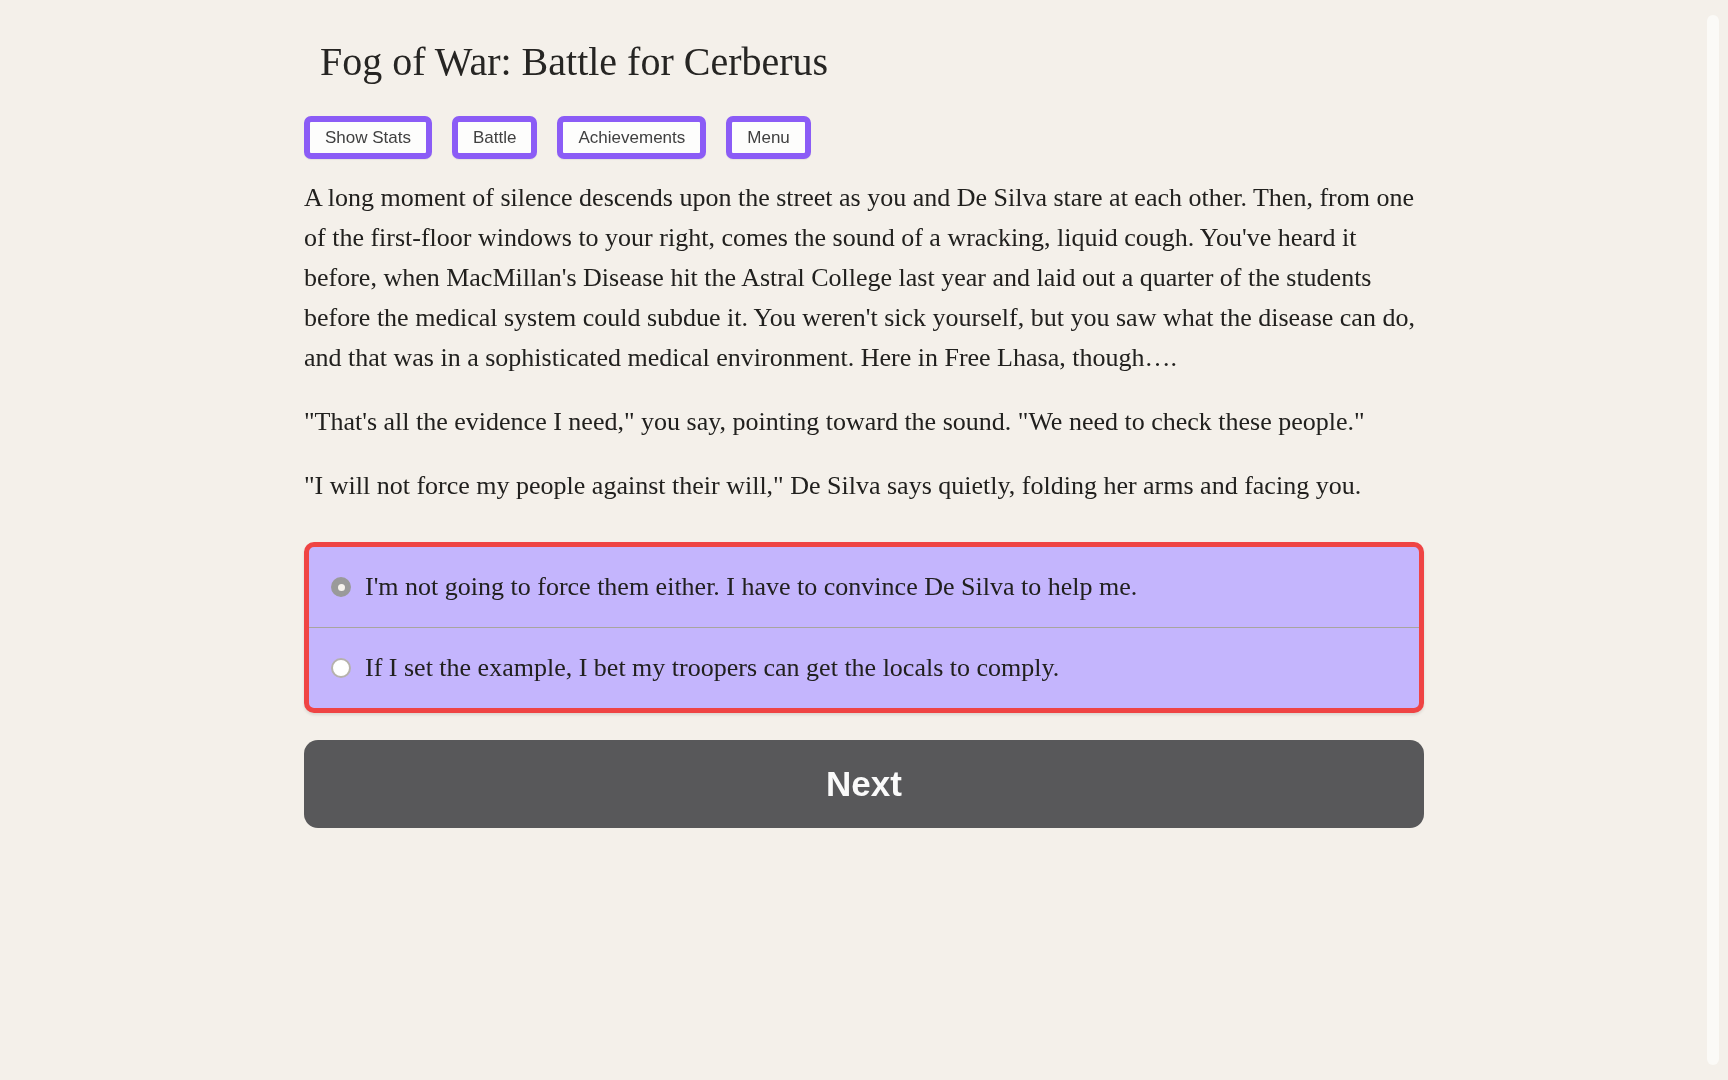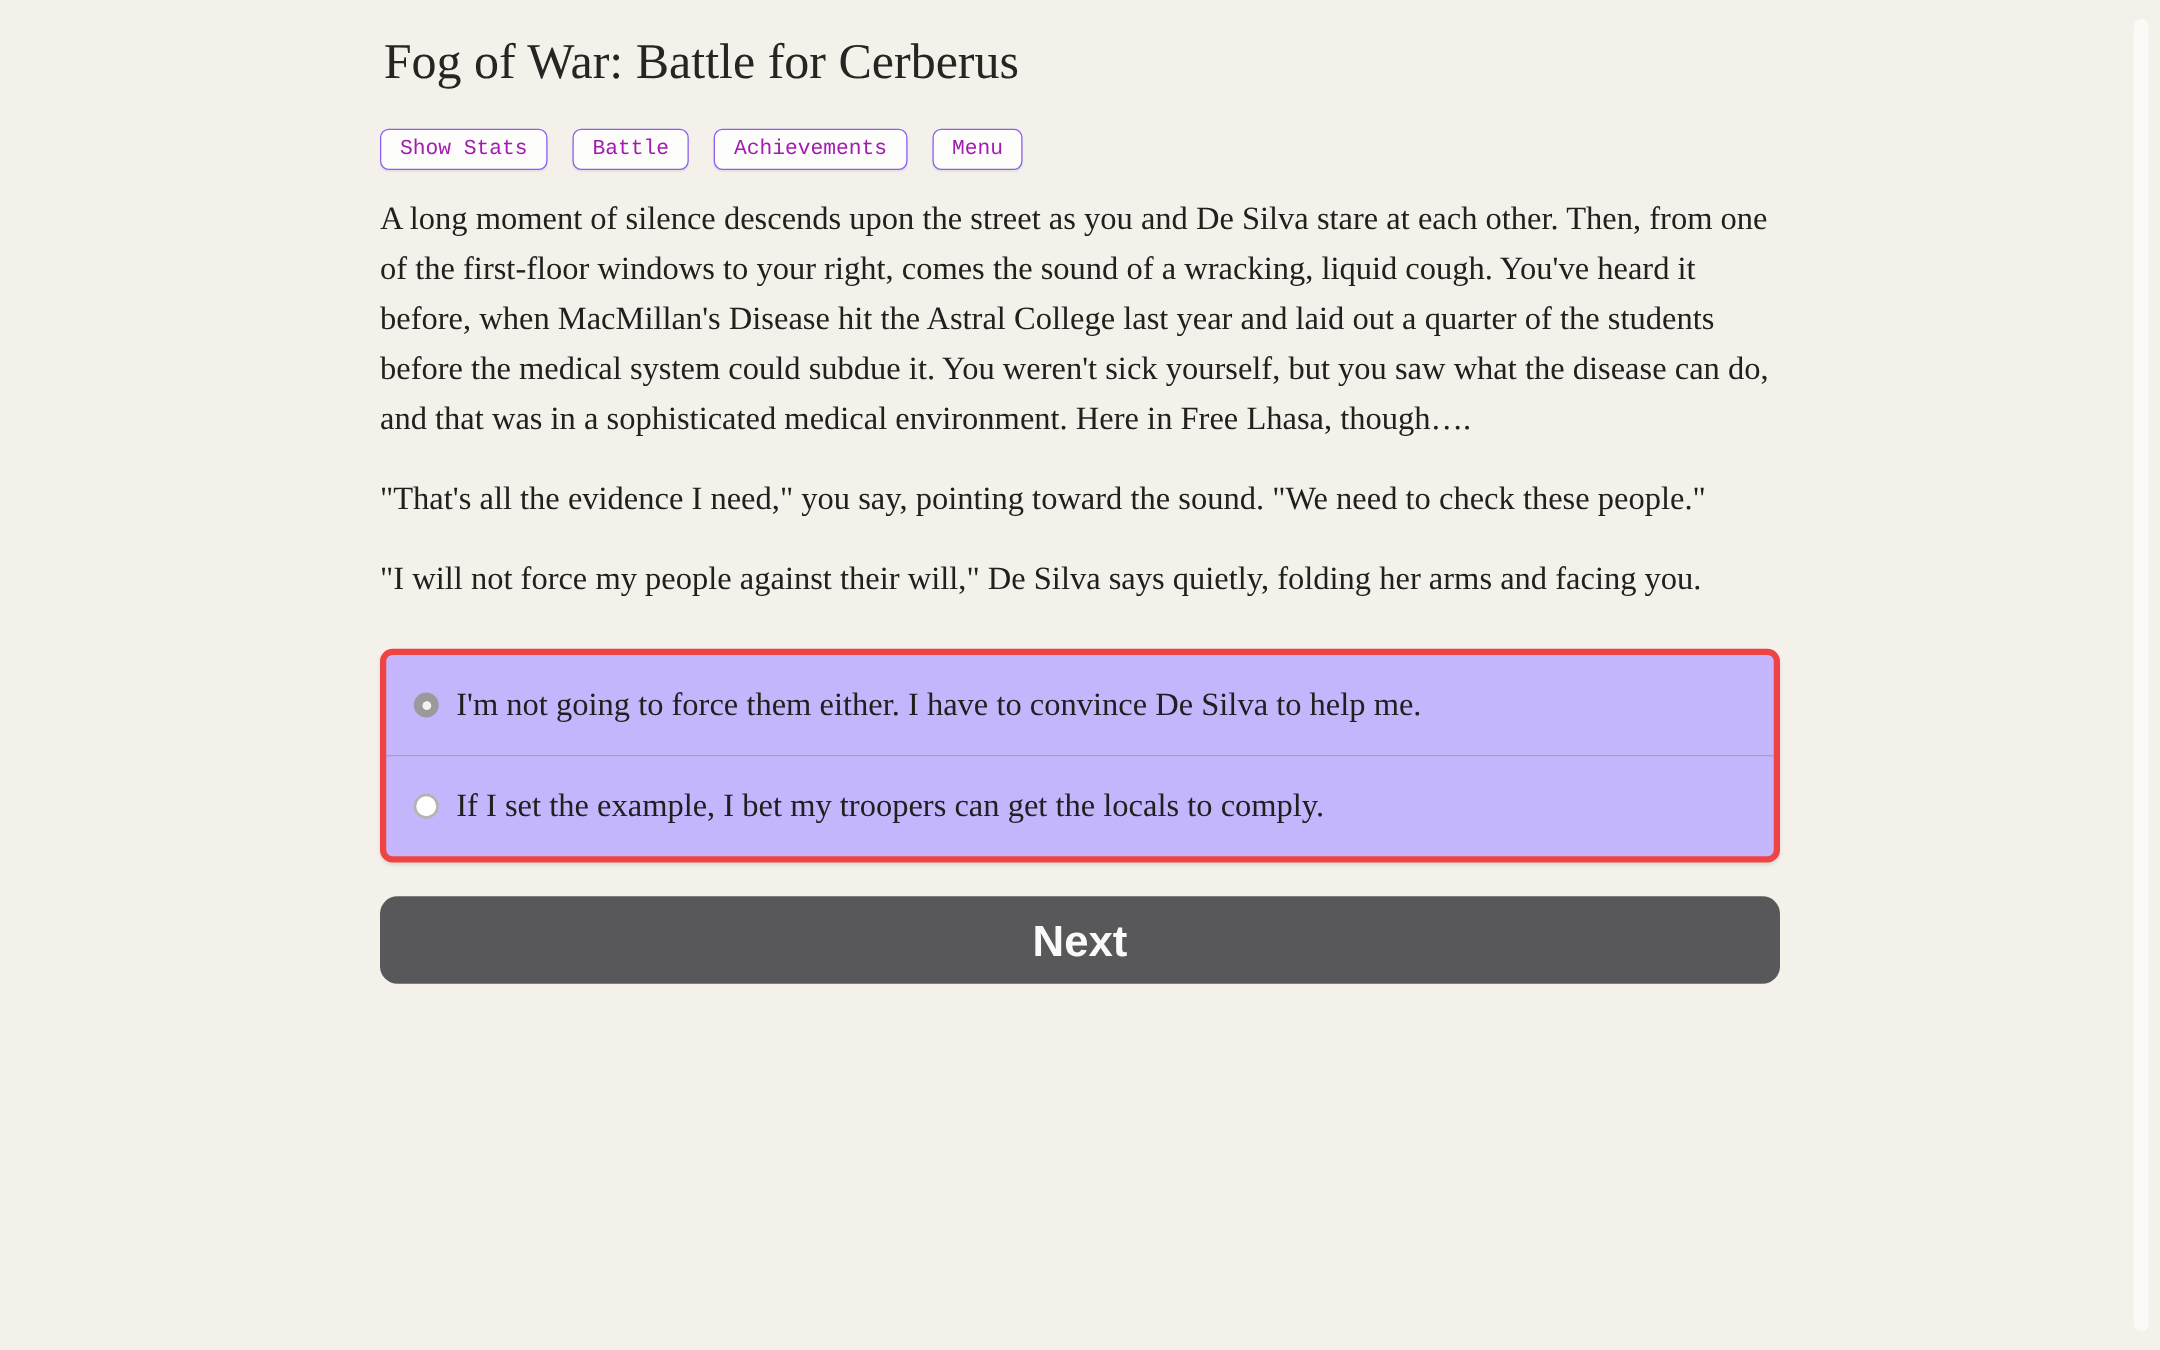--- a/index.html
+++ b/index.html
@@ -11,45 +11,45 @@
     background: #f4f0ea;
     font-family: "Liberation Serif", serif;
     color: #21201e;
   }
   .content {
     width: 1120px;
     margin: 0 auto;
     padding-top: 22px;
   }
   h1.title {
-    margin: 3px;
+    margin: 16px;
     font-family: "Liberation Serif", serif;
     font-weight: 400;
     font-size: 40px;
     line-height: 1.2;
     color: #262523;
   }
   .byline {
     margin-top: 24px;
     font-size: 29px;
     line-height: 1.2;
     color: #262523;
   }
   .toolbar {
     margin-top: 30px;
     display: flex;
     gap: 20px;
   }
   .tb-button {
-    font-family: Liberation Mono, monospace;
+    font-family: Liberation Sans, sans-serif;
     font-size: 17px;
     line-height: 1;
-    color: #a21caf;
+    color: #404040;
     background: #fdfdfc;
-    border: 1px solid #8b5cf6;
+    border: 6px solid #8b5cf6;
     border-radius: 7px;
     padding: 7px 15px;
     box-shadow: 0 1px 1px rgba(0,0,0,0.06);
     cursor: pointer;
   }
   .story {
     margin-top: 19px;
     font-size: 26px;
     line-height: 40px;
   }
@@ -96,21 +96,21 @@
   }
   .choice-label {
     font-size: 26px;
     line-height: 40px;
     color: #21201e;
   }
   .next-button {
     display: block;
     width: 100%;
     margin-top: 27px;
-    height: 70px;
+    height: 88px;
     background: #58585a;
     border: none;
     border-radius: 14px;
     color: #fafafa;
     font-family: "Liberation Sans", sans-serif;
     font-weight: 700;
     font-size: 35px;
     line-height: 72px;
     text-align: center;
     cursor: pointer;

